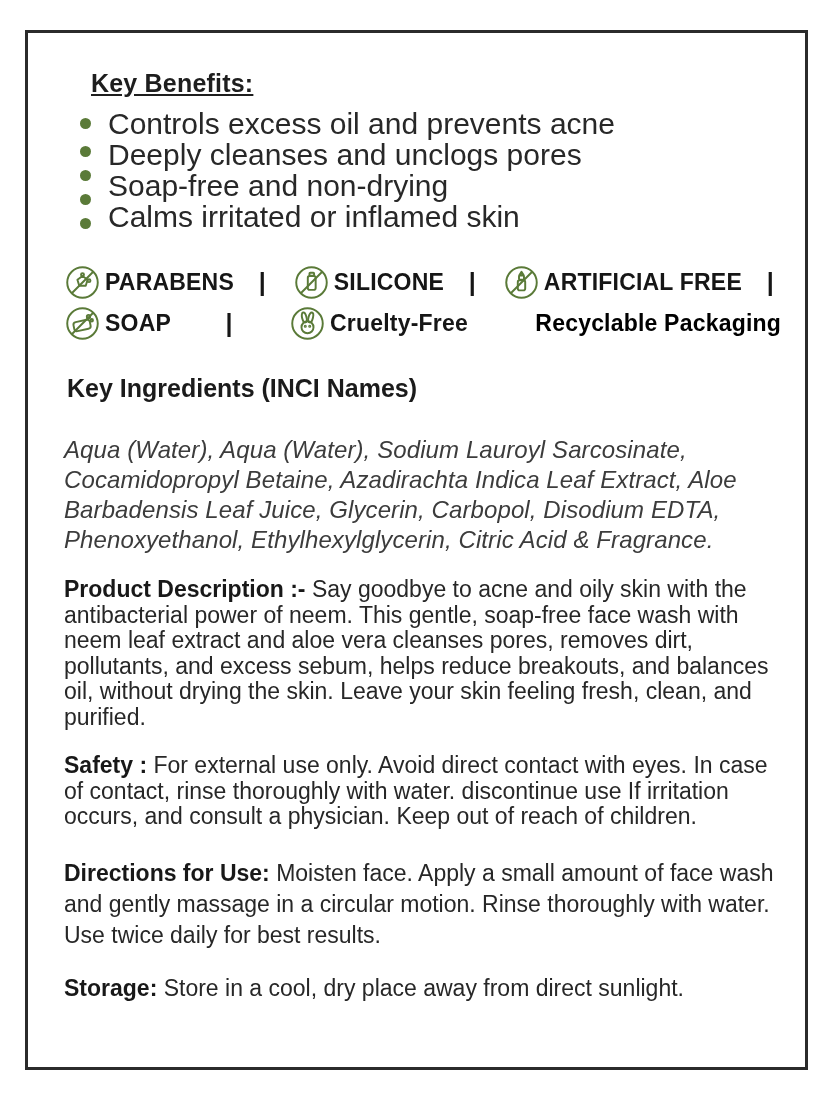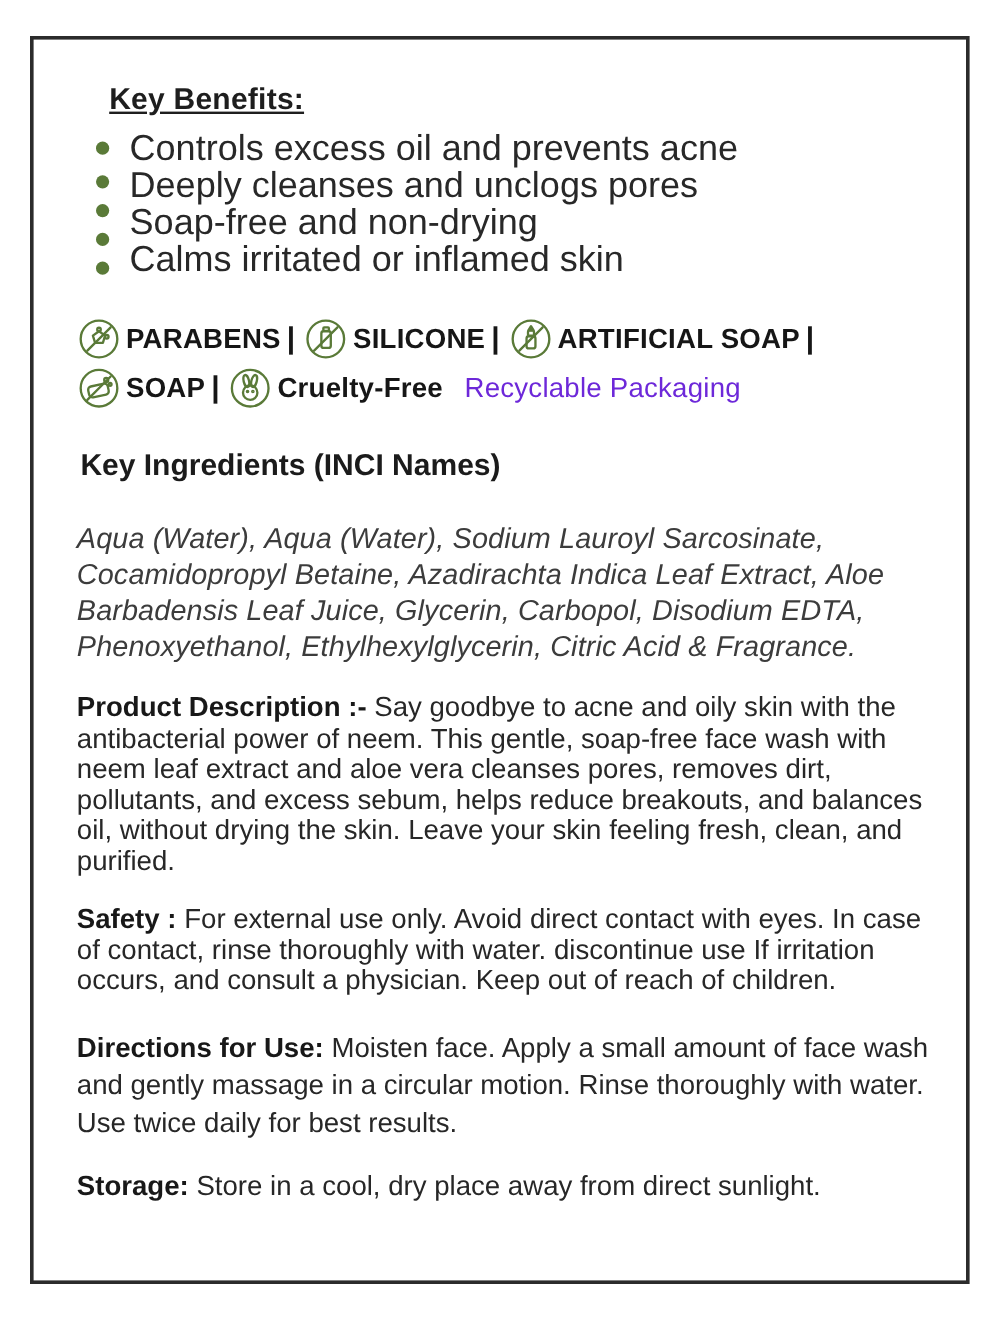--- a/index.html
+++ b/index.html
@@ -33,27 +33,27 @@
   .kb-dot.d5 { top:110px; }
 
   
   .ff-section { margin-top:32px; }
   .ff-heading {
     font-size:24px; font-weight:700; color:#55722e;
     margin:0 0 10px 29px; letter-spacing:0.5px;
   }
   .badge-row {
     display:flex; align-items:center; margin-top:4px;
-    font-size:23px; font-weight:700; color:#161616; letter-spacing:0.2px;
+    font-size:23px; font-weight:700; color:#161616; letter-spacing:0.2px;justify-content:space-between;
   }
   .badge { display:flex; align-items:center; white-space:nowrap; }
   .badge .icon { display:inline-flex; margin-right:4px; }
   .badge .icon svg { display:block; }
   .sep { font-size:25px; font-weight:700; margin:0 7px 0 5px; color:#161616; }
-  .recyclable { color:#6d28d9; font-weight:400; margin-left:18px; white-space:nowrap; }
+  .recyclable { color:#000000; font-weight:700; margin-left:18px; white-space:nowrap; }
 
   
   .ing-section { margin-top:32px; }
   .ing-heading { font-size:25px; font-weight:700; color:#1b1b1b; margin:0 0 0 3px; }
   .ing-text {
     margin-top:32px; font-style:italic; font-size:24px; line-height:30px;
     color:#3c3c3c; width:712px; letter-spacing:0.1px;
   }
 
   
@@ -113,21 +113,21 @@
       <span class="badge">
         <span class="icon">
           <svg width="37" height="37" viewBox="0 0 40 40" fill="none" stroke="#5a7a38" stroke-width="2.1" stroke-linecap="round" stroke-linejoin="round">
             <circle cx="20" cy="20" r="16.5"></circle>
             <path d="M20 8.5 l2.2 3.5 h-4.4 z"></path>
             <rect x="17.3" y="12.5" width="5.4" height="4.5" rx="1"></rect>
             <rect x="16" y="17.5" width="8" height="11" rx="2"></rect>
             <line x1="9.5" y1="30.5" x2="30.5" y2="9.5"></line>
           </svg>
         </span>
-        <span>ARTIFICIAL SOAP</span>
+        <span>ARTIFICIAL FREE</span>
       </span>
       <span class="sep">|</span>
     </div>
 
     <div class="badge-row">
       <span class="badge">
         <span class="icon">
           <svg width="37" height="37" viewBox="0 0 40 40" fill="none" stroke="#5a7a38" stroke-width="2.1" stroke-linecap="round" stroke-linejoin="round">
             <circle cx="20" cy="20" r="16.5"></circle>
             <rect x="10.5" y="17" width="18" height="10" rx="3" transform="rotate(-12 20 22)"></rect>

